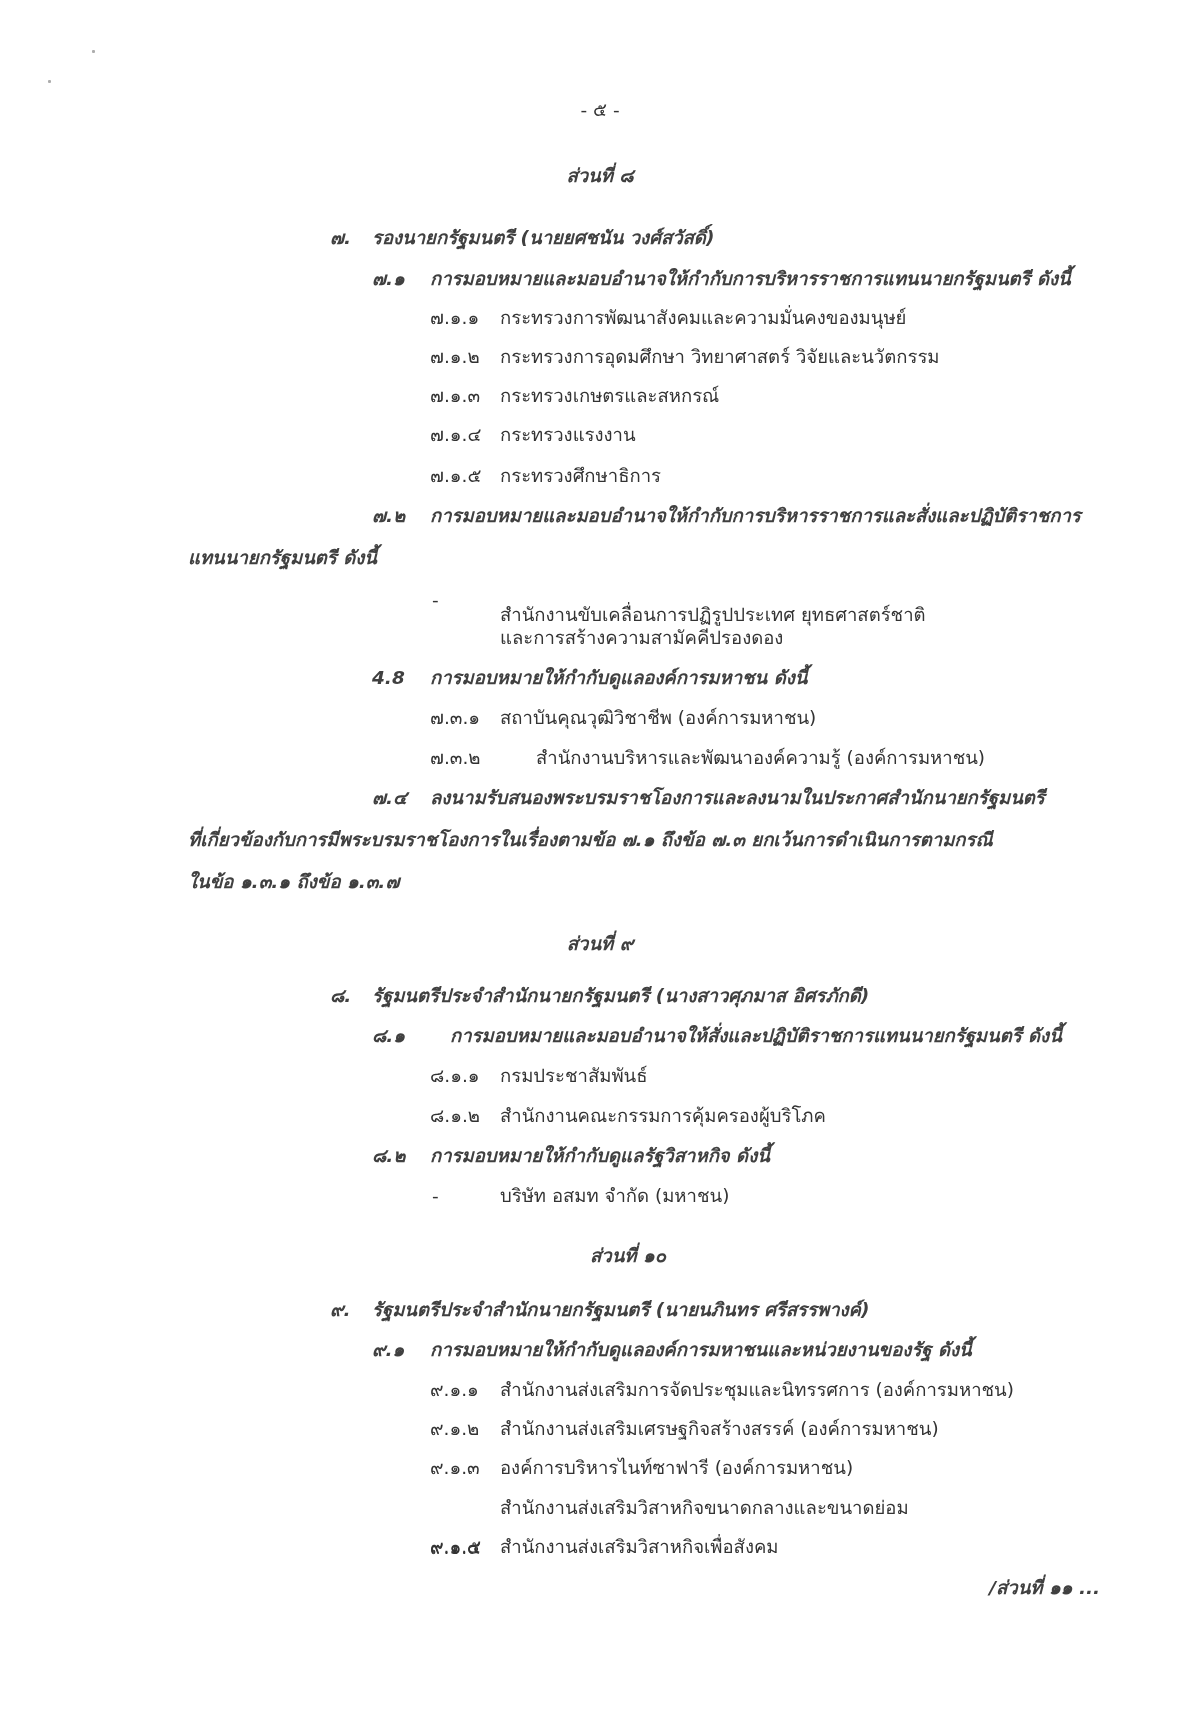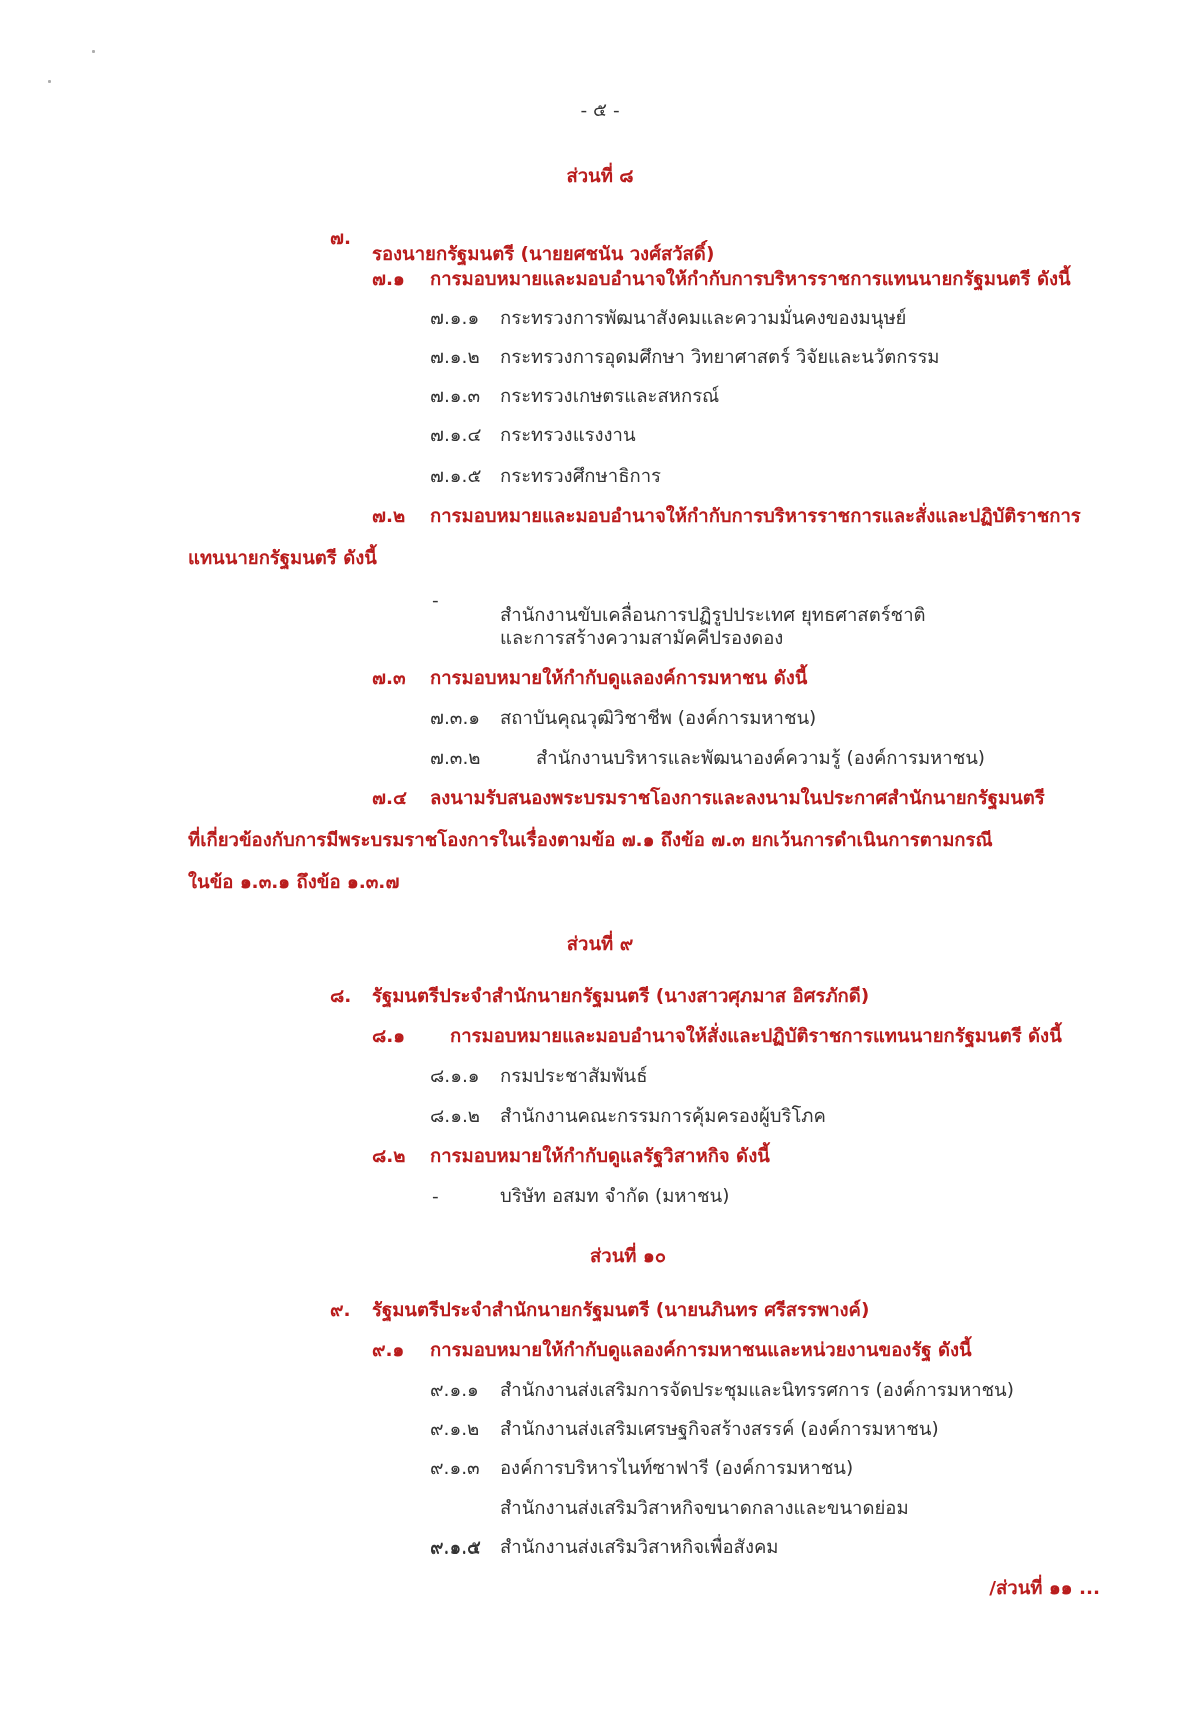--- a/index.html
+++ b/index.html
@@ -6,38 +6,38 @@
   body {
     width: 1200px; height: 1733px; position: relative; overflow: hidden;
     font-family: "DejaVu Sans", "Liberation Sans", sans-serif;
     color: #1a1a1a;
   }
   .page { position: absolute; left: 0; top: 0; width: 1200px; height: 1733px; }
   .line {
     position: absolute; white-space: nowrap; font-size: 18.5px; line-height: 28px;
     color: #333;
   }
-  .bold { font-weight: bold; color: #b91c1c; }
+  .bold { font-weight: bold; color: #404040; font-style: italic; }
   .center { left: 0; width: 1200px; text-align: center; }
   .speck { position: absolute; width: 3px; height: 3px; background: #777; border-radius: 1px; opacity: .6; }
 </style>
 </head>
 <body>
 
 <div class="page">
 
   <div class="speck" style="left:92px;top:50px;"></div>
   <div class="speck" style="left:48px;top:80px;"></div>
 
   <div class="line center" style="top:96px;">- ๕ -</div>
 
   <div class="line center bold" style="top:162px;">ส่วนที่ ๘</div>
 
   <div class="line bold" style="top:224px;left:330px;">๗.</div>
-  <div class="line bold" style="top:240px;left:372px;">รองนายกรัฐมนตรี (นายยศชนัน  วงศ์สวัสดิ์)</div>
+  <div class="line bold" style="top:224px;left:372px;">รองนายกรัฐมนตรี (นายยศชนัน  วงศ์สวัสดิ์)</div>
 
   <div class="line bold" style="top:265px;left:372px;">๗.๑</div>
   <div class="line bold" style="top:265px;left:430px;">การมอบหมายและมอบอำนาจให้กำกับการบริหารราชการแทนนายกรัฐมนตรี ดังนี้</div>
 
   <div class="line" style="top:304px;left:430px;">๗.๑.๑</div>
   <div class="line" style="top:304px;left:500px;">กระทรวงการพัฒนาสังคมและความมั่นคงของมนุษย์</div>
   <div class="line" style="top:343px;left:430px;">๗.๑.๒</div>
   <div class="line" style="top:343px;left:500px;">กระทรวงการอุดมศึกษา วิทยาศาสตร์ วิจัยและนวัตกรรม</div>
   <div class="line" style="top:382px;left:430px;">๗.๑.๓</div>
   <div class="line" style="top:382px;left:500px;">กระทรวงเกษตรและสหกรณ์</div>
@@ -47,21 +47,21 @@
   <div class="line" style="top:462px;left:500px;">กระทรวงศึกษาธิการ</div>
 
   <div class="line bold" style="top:502px;left:372px;">๗.๒</div>
   <div class="line bold" style="top:502px;left:430px;">การมอบหมายและมอบอำนาจให้กำกับการบริหารราชการและสั่งและปฏิบัติราชการ</div>
   <div class="line bold" style="top:544px;left:188px;">แทนนายกรัฐมนตรี ดังนี้</div>
 
   <div class="line" style="top:586px;left:432px;">-</div>
   <div class="line" style="top:601px;left:500px;">สำนักงานขับเคลื่อนการปฏิรูปประเทศ ยุทธศาสตร์ชาติ</div>
   <div class="line" style="top:624px;left:500px;">และการสร้างความสามัคคีปรองดอง</div>
 
-  <div class="line bold" style="top:664px;left:372px;">๗.๓</div>
+  <div class="line bold" style="top:664px;left:372px;">4.8</div>
   <div class="line bold" style="top:664px;left:430px;">การมอบหมายให้กำกับดูแลองค์การมหาชน ดังนี้</div>
   <div class="line" style="top:704px;left:430px;">๗.๓.๑</div>
   <div class="line" style="top:704px;left:500px;">สถาบันคุณวุฒิวิชาชีพ (องค์การมหาชน)</div>
   <div class="line" style="top:744px;left:430px;">๗.๓.๒</div>
   <div class="line" style="top:744px;left:500px;margin-left:36px;">สำนักงานบริหารและพัฒนาองค์ความรู้ (องค์การมหาชน)</div>
 
   <div class="line bold" style="top:784px;left:372px;">๗.๔</div>
   <div class="line bold" style="top:784px;left:430px;">ลงนามรับสนองพระบรมราชโองการและลงนามในประกาศสำนักนายกรัฐมนตรี</div>
   <div class="line bold" style="top:826px;left:188px;">ที่เกี่ยวข้องกับการมีพระบรมราชโองการในเรื่องตามข้อ ๗.๑ ถึงข้อ ๗.๓ ยกเว้นการดำเนินการตามกรณี</div>
   <div class="line bold" style="top:868px;left:188px;">ในข้อ ๑.๓.๑ ถึงข้อ ๑.๓.๗</div>

